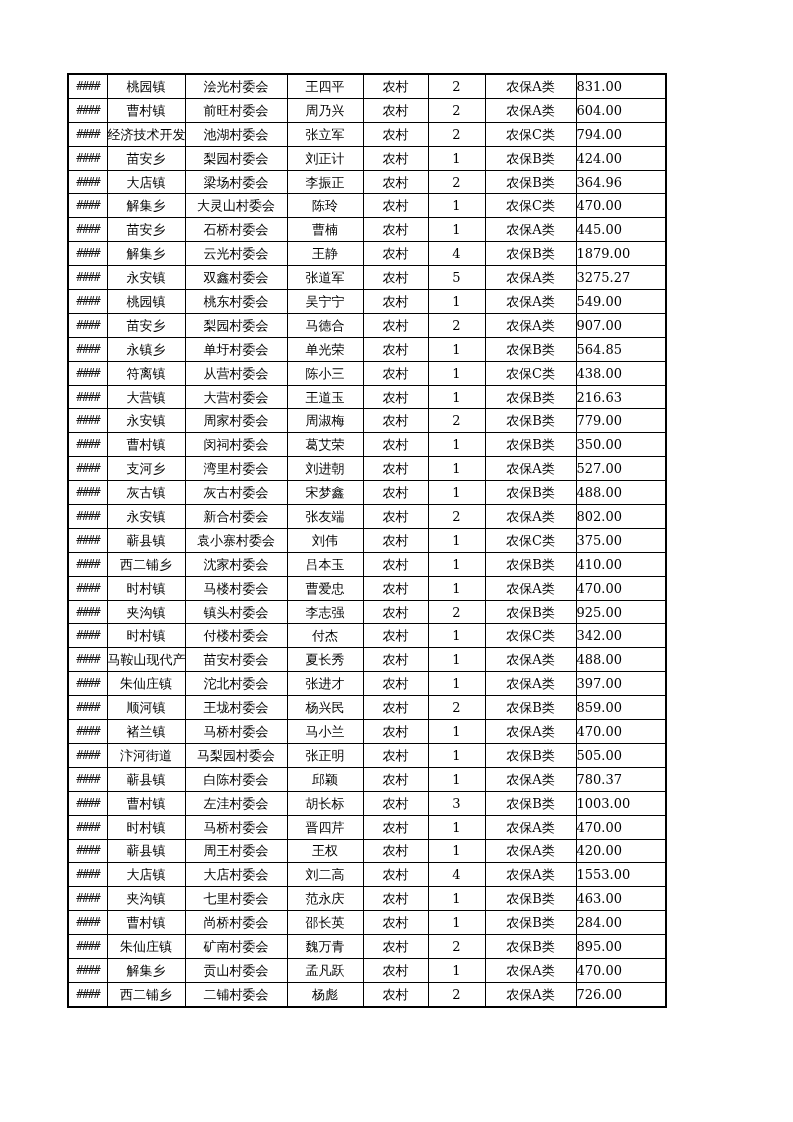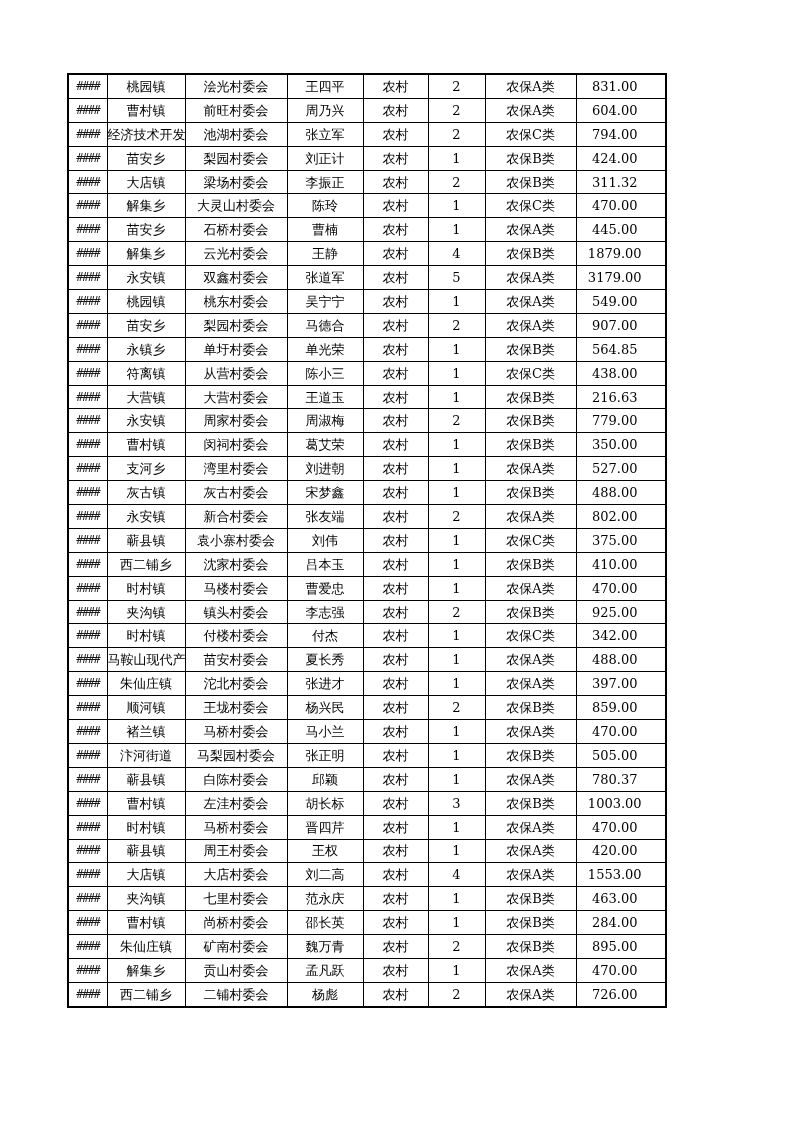--- a/index.html
+++ b/index.html
@@ -34,21 +34,21 @@
     overflow: hidden;
     white-space: nowrap;
   }
   .sheet-table td.overflow-cell {
     font-family: "DejaVu Sans Mono", "Liberation Mono", monospace;
     font-size: 12px;
     letter-spacing: -1.5px;
     color: #1a1a1a;
   }
   .sheet-table td.amount-cell {
-    text-align: center;
+    text-align: left;
     padding-right: 12px;
   }
   .sheet-table td.clip-cell {
     text-overflow: clip;
   }
 </style>
 </head>
 <body>
 
 <table class="sheet-table">
@@ -104,21 +104,21 @@
         <td class="amount-cell">424.00</td>
       </tr>
       <tr>
         <td class="overflow-cell">####</td>
         <td class="clip-cell">大店镇</td>
         <td>梁场村委会</td>
         <td>李振正</td>
         <td>农村</td>
         <td>2</td>
         <td>农保B类</td>
-        <td class="amount-cell">311.32</td>
+        <td class="amount-cell">364.96</td>
       </tr>
       <tr>
         <td class="overflow-cell">####</td>
         <td class="clip-cell">解集乡</td>
         <td>大灵山村委会</td>
         <td>陈玲</td>
         <td>农村</td>
         <td>1</td>
         <td>农保C类</td>
         <td class="amount-cell">470.00</td>
@@ -144,21 +144,21 @@
         <td class="amount-cell">1879.00</td>
       </tr>
       <tr>
         <td class="overflow-cell">####</td>
         <td class="clip-cell">永安镇</td>
         <td>双鑫村委会</td>
         <td>张道军</td>
         <td>农村</td>
         <td>5</td>
         <td>农保A类</td>
-        <td class="amount-cell">3179.00</td>
+        <td class="amount-cell">3275.27</td>
       </tr>
       <tr>
         <td class="overflow-cell">####</td>
         <td class="clip-cell">桃园镇</td>
         <td>桃东村委会</td>
         <td>吴宁宁</td>
         <td>农村</td>
         <td>1</td>
         <td>农保A类</td>
         <td class="amount-cell">549.00</td>

